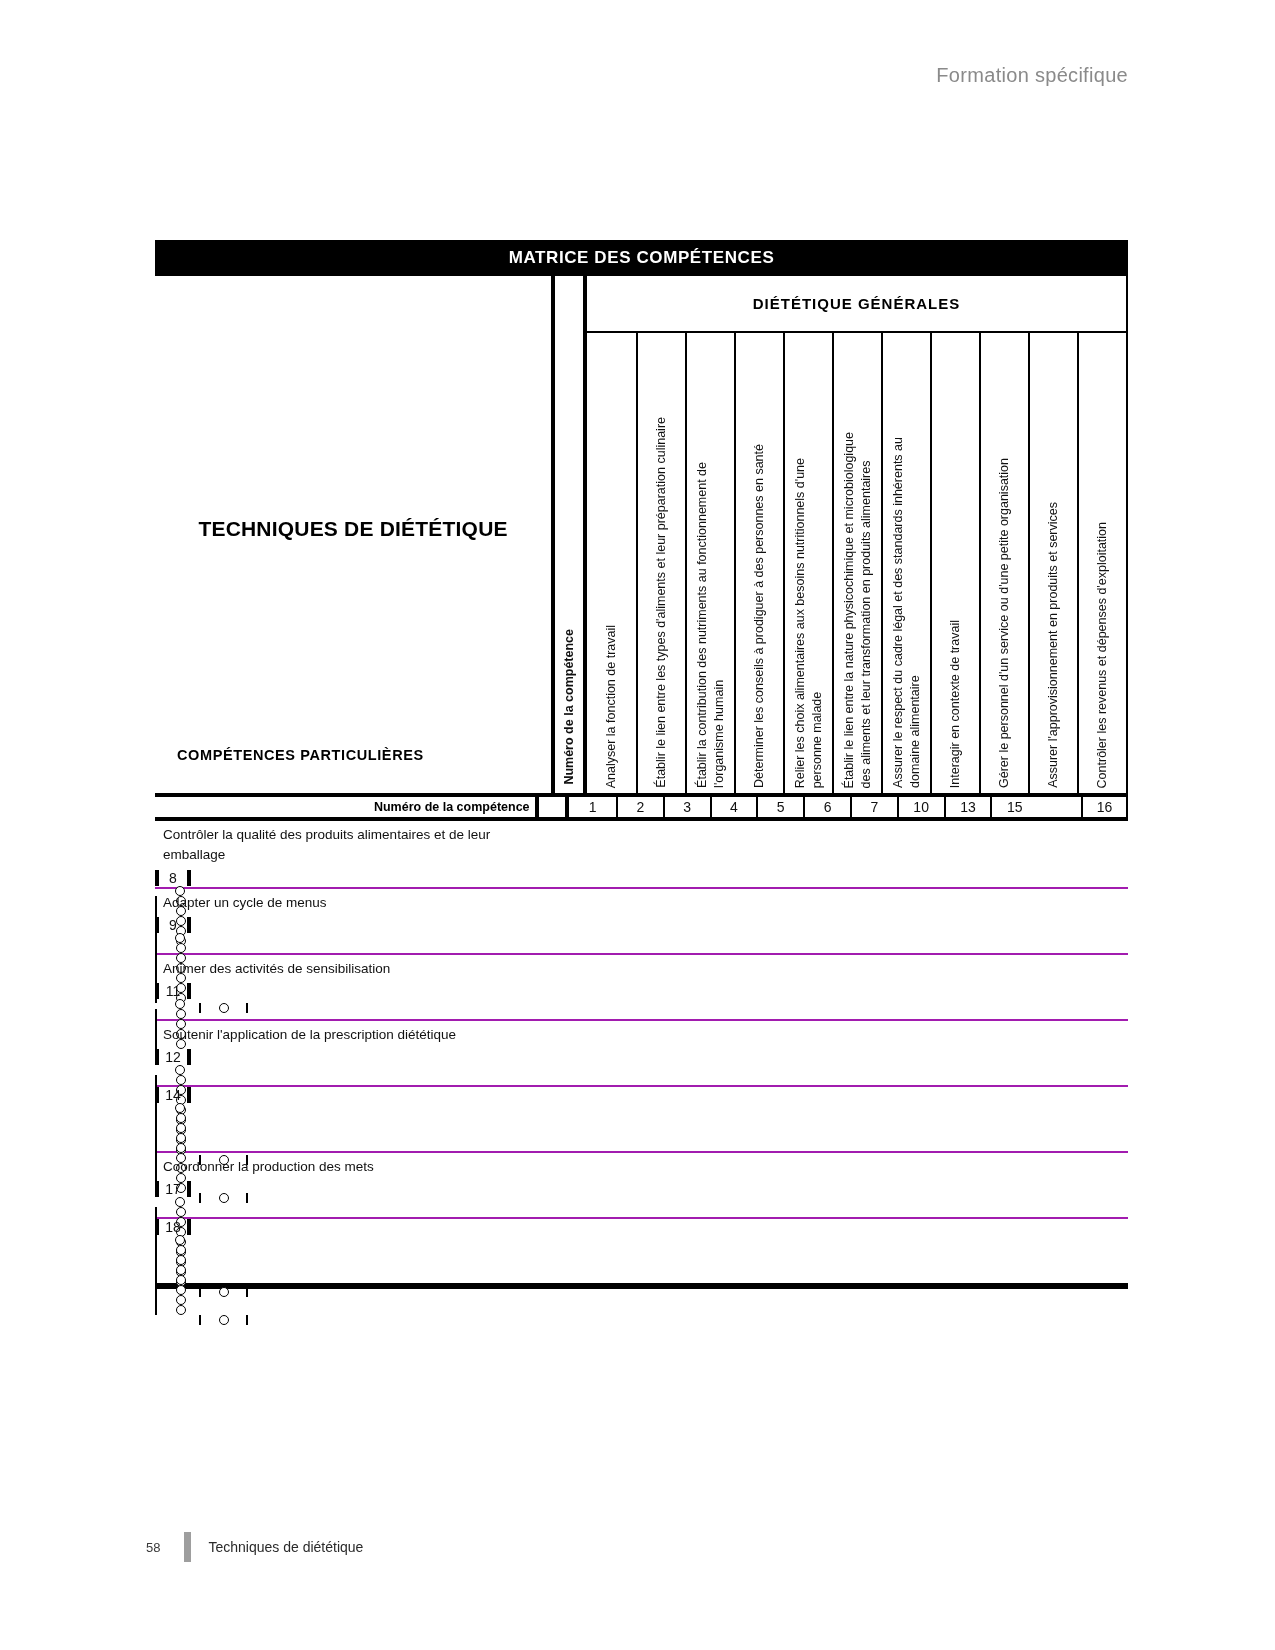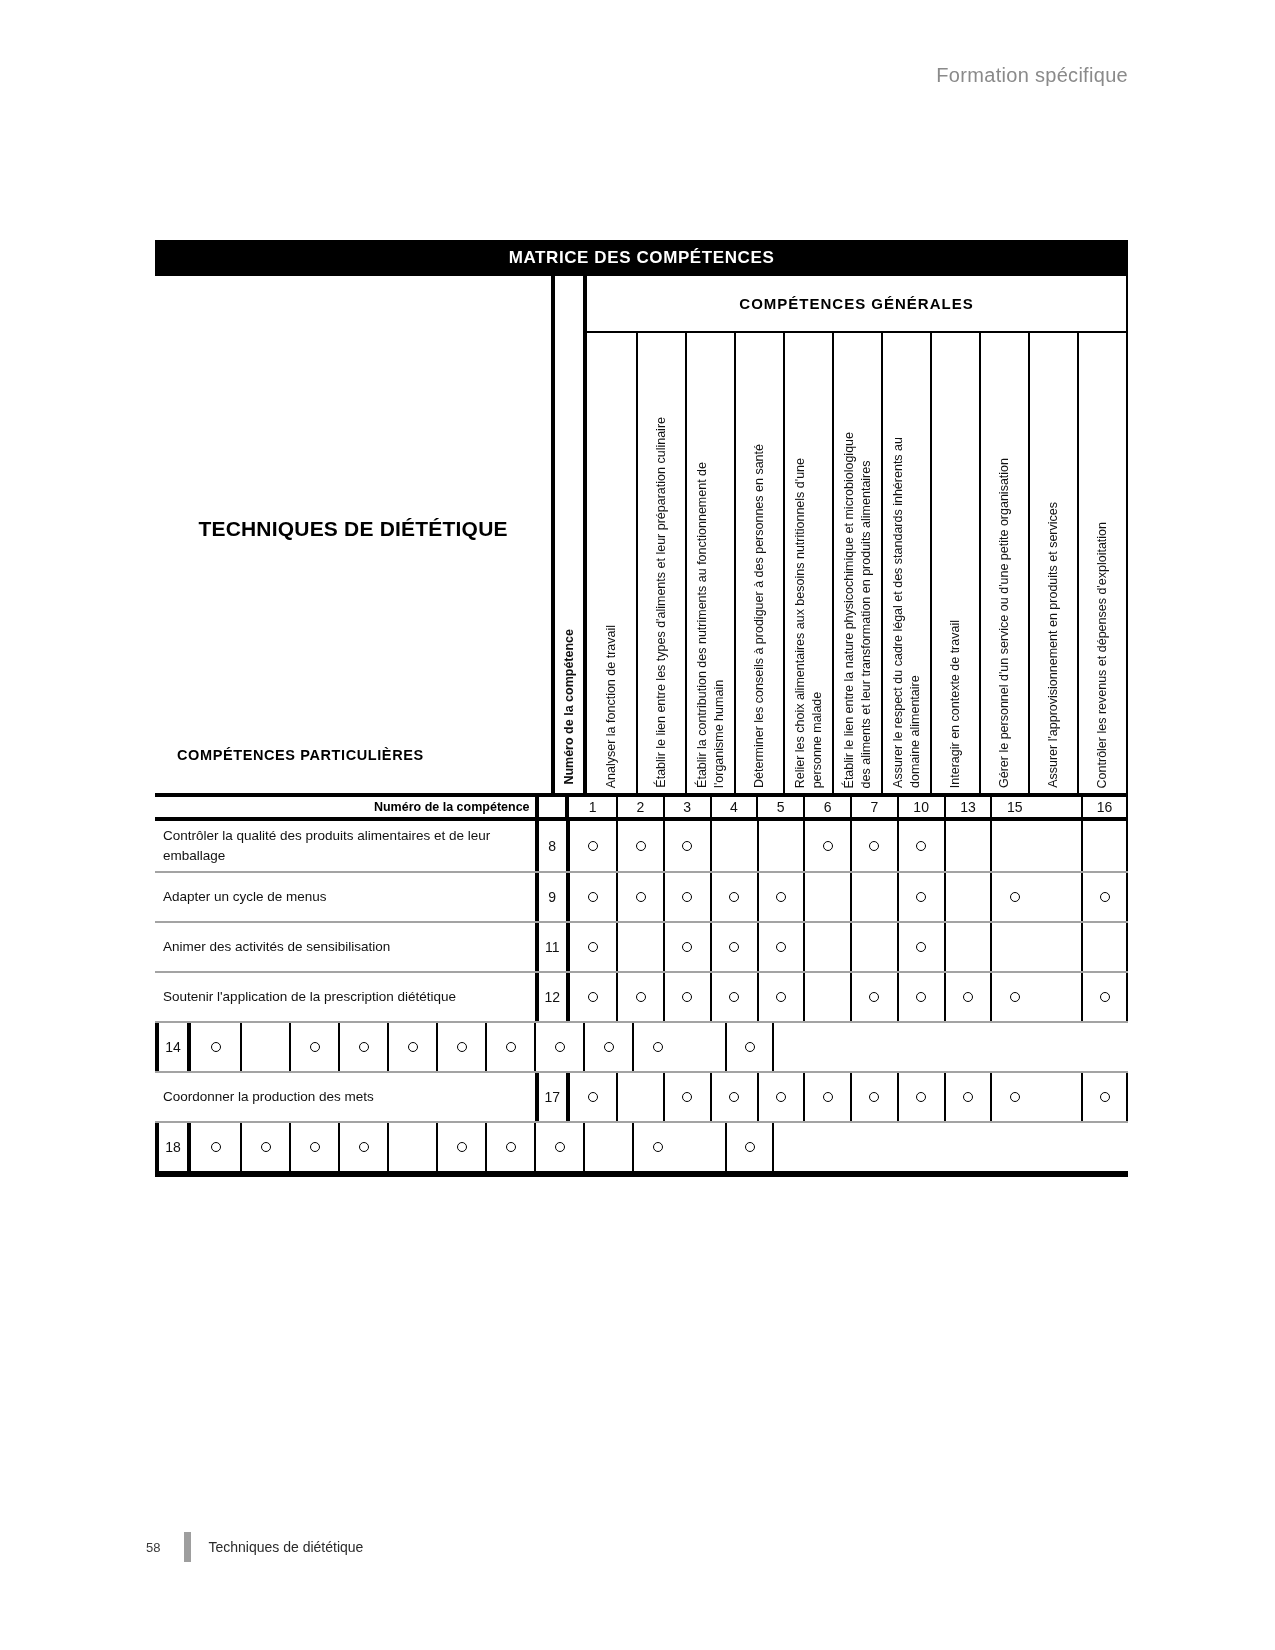--- a/index.html
+++ b/index.html
@@ -63,22 +63,22 @@
   .numrow-label {
     width:398px; display:flex; align-items:center; justify-content:flex-end;
     padding-right:5px; font-weight:bold; font-size:12.5px; color:#000;
   }
   .c-col { width:49px; display:flex; align-items:center; justify-content:center; }
   .c-col + .c-col { border-left:2px solid #000; }
   .c-col:last-child { border-right:2px solid #000;margin-left:44px; }
   .num-cell { font-size:14px; }
   
   #rows { border-bottom:6px solid #000; }
-  .drow { display:flex; height:50px; }
-  .drow + .drow { border-top:2px solid #a3a3a3; }
+  .drow { display:flex; height:66px;flex-direction:column; }
+  .drow + .drow { border-top:2px solid #a21caf; }
   .row-label {
     display:flex; align-items:center; text-align:left;
     padding:4px 10px 4px 8px; font-size:13.5px; line-height:1.5;
     white-space:pre-line; color:#111;
   }
   .mark {
     width:10px; height:10px; border:1.8px solid #000; border-radius:50%;
     display:inline-block; background:#fff;
   }
   
@@ -104,21 +104,21 @@
 
     <div class="hdr-band">
       <div class="c-names hdr-names">
         <div class="prog">TECHNIQUES DE DIÉTÉTIQUE</div>
         <div class="cp">COMPÉTENCES PARTICULIÈRES</div>
       </div>
       <div class="c-num hdr-num">
         <span class="vtext bold">Numéro de la compétence</span>
       </div>
       <div class="hdr-general">
-        <div class="cg-band">COMPÉTENCES GÉNÉRALES</div>
+        <div class="cg-band">DIÉTÉTIQUE GÉNÉRALES</div>
         <div class="cg-cols" id="cg-cols">
             <div class="cg-col">
               <span class="vtext">Analyser la fonction de travail</span>
             </div>
             <div class="cg-col">
               <span class="vtext">Établir le lien entre les types d'aliments et leur préparation culinaire</span>
             </div>
             <div class="cg-col">
               <span class="vtext">Établir la contribution des nutriments au fonctionnement de
 l'organisme humain</span>

